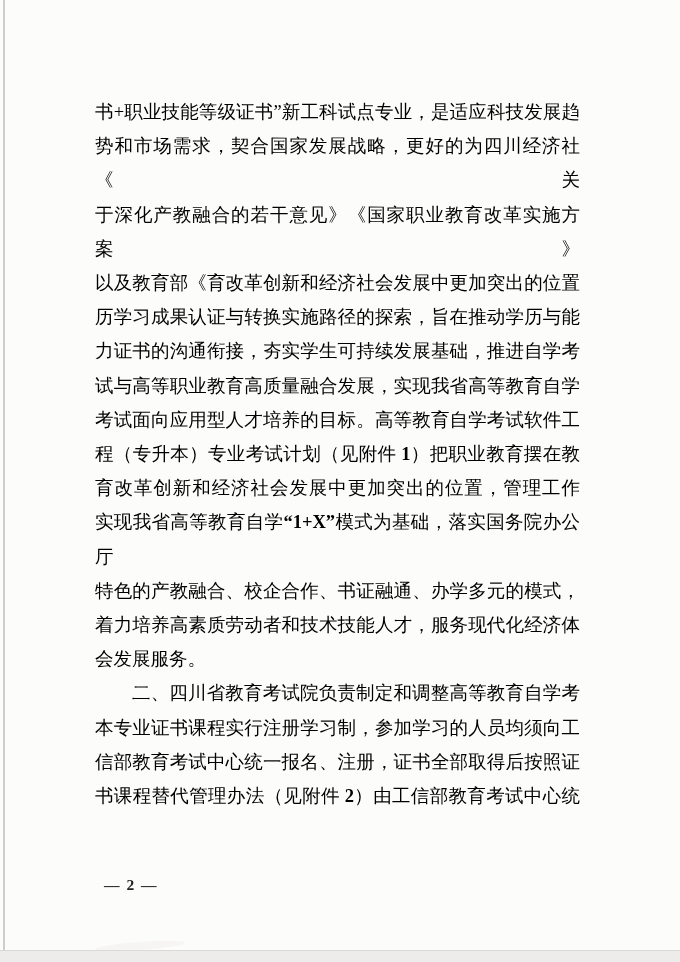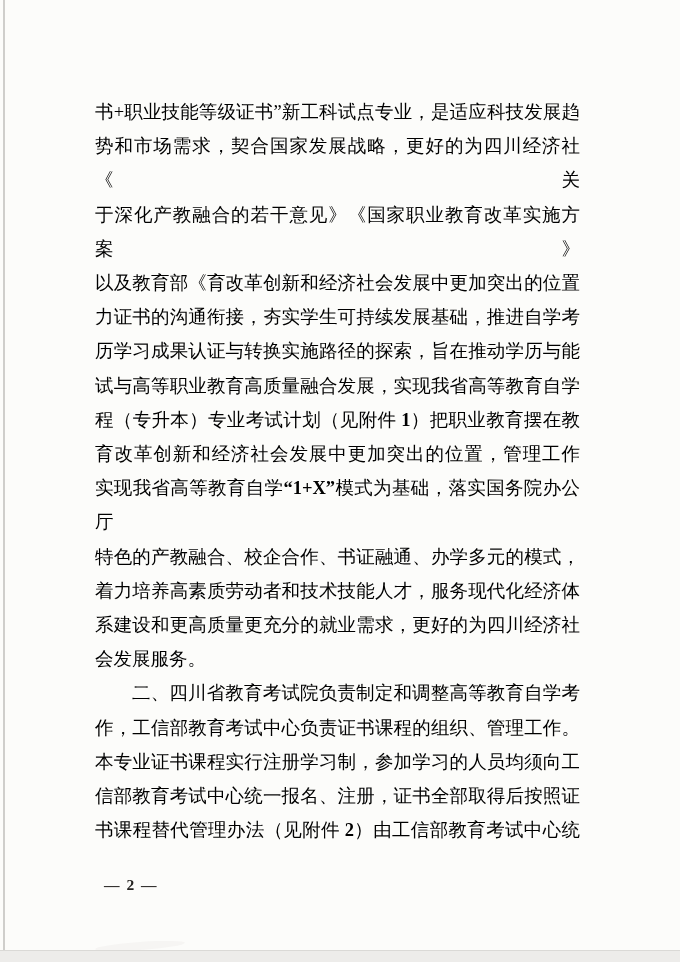--- a/index.html
+++ b/index.html
@@ -82,31 +82,30 @@
 <div class="scan-page">
   <div class="edge-line-left"></div>
   <div class="bottom-smudge"></div>
   <div class="bottom-band"></div>
 
   <div class="text-block">
       <div class="line"><span>书+职业技能等级证书”新工科试点专业，是适应科技发展趋</span></div>
       <div class="line"><span>势和市场需求，契合国家发展战略，更好的为四川经济社《关</span></div>
       <div class="line"><span>于深化产教融合的若干意见》《国家职业教育改革实施方案》</span></div>
       <div class="line"><span>以及教育部《育改革创新和经济社会发展中更加突出的位置</span></div>
+      <div class="line"><span>历学习成果认证与转换实施路径的探索，旨在推动学历与能</span></div>
       <div class="line"><span>力证书的沟通衔接，夯实学生可持续发展基础，推进自学考</span></div>
-      <div class="line"><span>历学习成果认证与转换实施路径的探索，旨在推动学历与能</span></div>
       <div class="line"><span>试与高等职业教育高质量融合发展，实现我省高等教育自学</span></div>
+      <div class="line"><span>考试面向应用型人才培养的目标。高等教育自学考试软件工</span></div>
       <div class="line"><span>程（专升本）专业考试计划（见附件 </span><span class="b">1</span><span>）把职业教育摆在教</span></div>
       <div class="line"><span>育改革创新和经济社会发展中更加突出的位置，管理工作</span></div>
       <div class="line"><span>实现我省高等教育自学</span><span class="b">“1+X”</span><span>模式为基础，落实国务院办公厅</span></div>
       <div class="line"><span>特色的产教融合、校企合作、书证融通、办学多元的模式，</span></div>
       <div class="line"><span>着力培养高素质劳动者和技术技能人才，服务现代化经济体</span></div>
-      <div class="line"><span>系建设和更高质量更充分的就业需求，更好的为四川经济社</span></div>
       <div class="line para-end"><span>会发展服务。</span></div>
       <div class="line indent"><span>二、四川省教育考试院负责制定和调整高等教育自学考</span></div>
-      <div class="line"><span>作，工信部教育考试中心负责证书课程的组织、管理工作。</span></div>
       <div class="line"><span>本专业证书课程实行注册学习制，参加学习的人员均须向工</span></div>
       <div class="line"><span>信部教育考试中心统一报名、注册，证书全部取得后按照证</span></div>
       <div class="line"><span>书课程替代管理办法（见附件 </span><span class="b">2</span><span>）由工信部教育考试中心统</span></div>
     </div>
 
   <div class="page-number">— 2 —</div>
 </div>
 
 </body></html>

